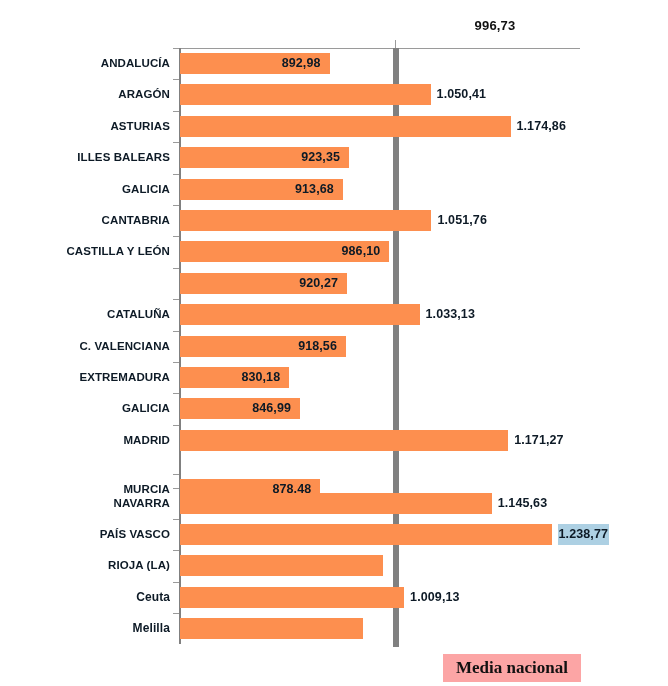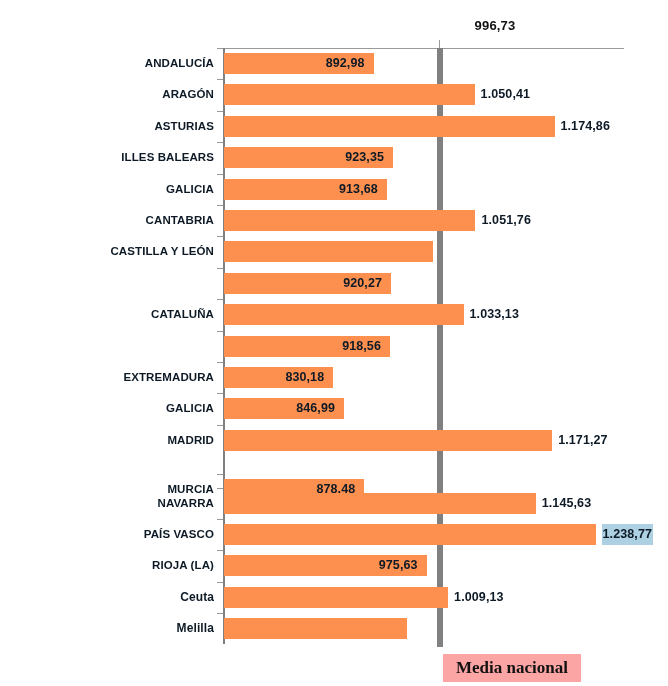--- a/index.html
+++ b/index.html
@@ -28,21 +28,20 @@
     letter-spacing: 0.2px;
   }
 
   
   #plot {
     position: absolute;
     left: 179px;
     top: 48px;
     width: 400px;
     height: 596px;
-    margin-left: 44px;
   }
   #axis-line {
     position: absolute;
     left: 0px;
     top: 0px;
     width: 2px;
     height: 596px;
     background: #808080;
   }
   #top-border-line {
@@ -193,34 +192,36 @@
       <div class="row" style="top: 157px; width: 400px;">
         <div class="tick" style="top: 0px;"></div>
         <div class="cat-label">CANTABRIA</div>
         <div class="bar" style="width: 251.485px;"></div>
         <div class="val-label outside" style="left: 258.485px;">1.051,76</div>
       </div>
       <div class="row" style="top: 188.4px; width: 400px;">
         <div class="tick" style="top: 0px;"></div>
         <div class="cat-label">CASTILLA Y LEÓN</div>
         <div class="bar" style="width: 209.335px;"></div>
+        <div class="val-label inside" style="left: 0px; width: 201.335px;">986,10</div>
       </div>
       <div class="row" style="top: 219.8px; width: 400px;">
         <div class="tick" style="top: 0px;"></div>
         <div class="bar" style="width: 167.077px;"></div>
         <div class="val-label inside" style="left: 0px; width: 159.077px;">920,27</div>
       </div>
       <div class="row" style="top: 251.2px; width: 400px;">
         <div class="tick" style="top: 0px;"></div>
         <div class="cat-label">CATALUÑA</div>
         <div class="bar" style="width: 239.525px;"></div>
         <div class="val-label outside" style="left: 246.525px;">1.033,13</div>
       </div>
       <div class="row" style="top: 282.6px; width: 400px;">
         <div class="tick" style="top: 0px;"></div>
+        <div class="cat-label">C. VALENCIANA</div>
         <div class="bar" style="width: 165.979px;"></div>
         <div class="val-label inside" style="left: 0px; width: 157.979px;">918,56</div>
       </div>
       <div class="row" style="top: 314px; width: 400px;">
         <div class="tick" style="top: 0px;"></div>
         <div class="cat-label">EXTREMADURA</div>
         <div class="bar" style="width: 109.245px;"></div>
         <div class="val-label inside" style="left: 0px; width: 101.245px;">830,18</div>
       </div>
       <div class="row" style="top: 345.4px; width: 400px;">
@@ -250,21 +251,20 @@
       <div class="row" style="top: 471px; width: 400px;">
         <div class="tick" style="top: 0px;"></div>
         <div class="cat-label">PAÍS VASCO</div>
         <div class="bar" style="width: 371.533px;"></div>
         <div class="val-label outside highlighted" style="left: 378.533px;">1.238,77</div>
       </div>
       <div class="row" style="top: 502.4px; width: 400px;">
         <div class="tick" style="top: 0px;"></div>
         <div class="cat-label">RIOJA (LA)</div>
         <div class="bar" style="width: 202.614px;"></div>
-        <div class="val-label inside" style="left: 0px; width: 194.614px;">975,63</div>
       </div>
       <div class="row" style="top: 533.8px; width: 400px;">
         <div class="tick" style="top: 0px;"></div>
         <div class="cat-label mixed">Ceuta</div>
         <div class="bar" style="width: 224.119px;"></div>
         <div class="val-label outside" style="left: 231.119px;">1.009,13</div>
       </div>
       <div class="row" style="top: 565.2px; width: 400px;">
         <div class="tick" style="top: 0px;"></div>
         <div class="cat-label mixed">Melilla</div>

